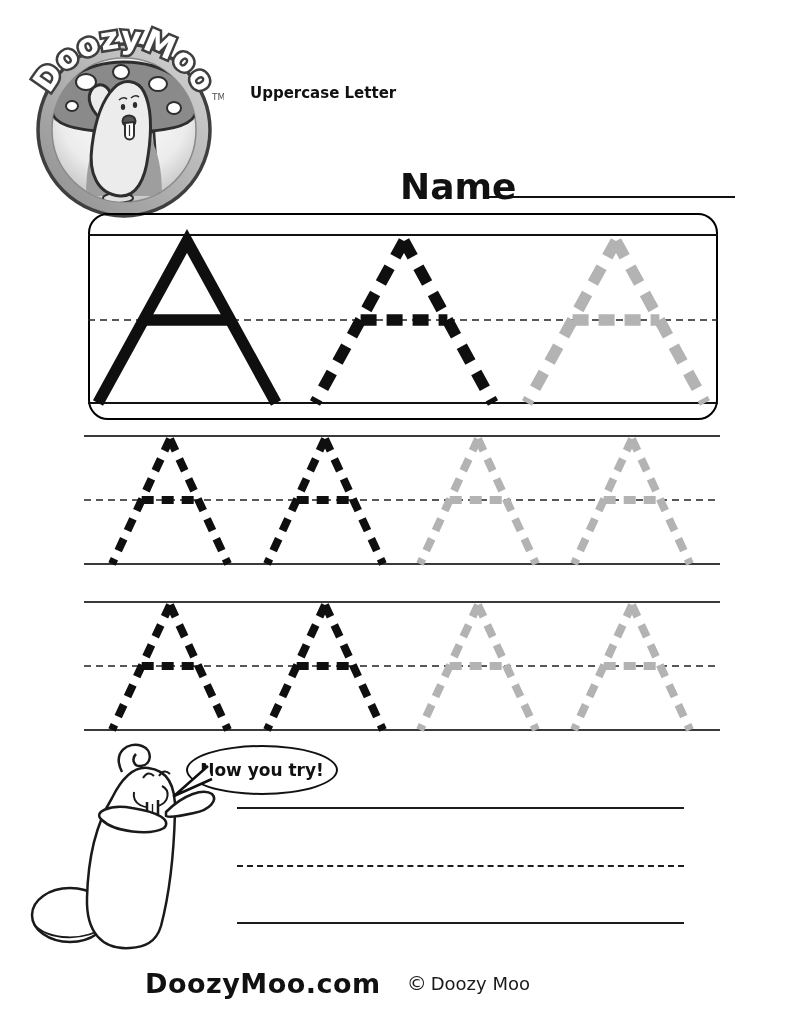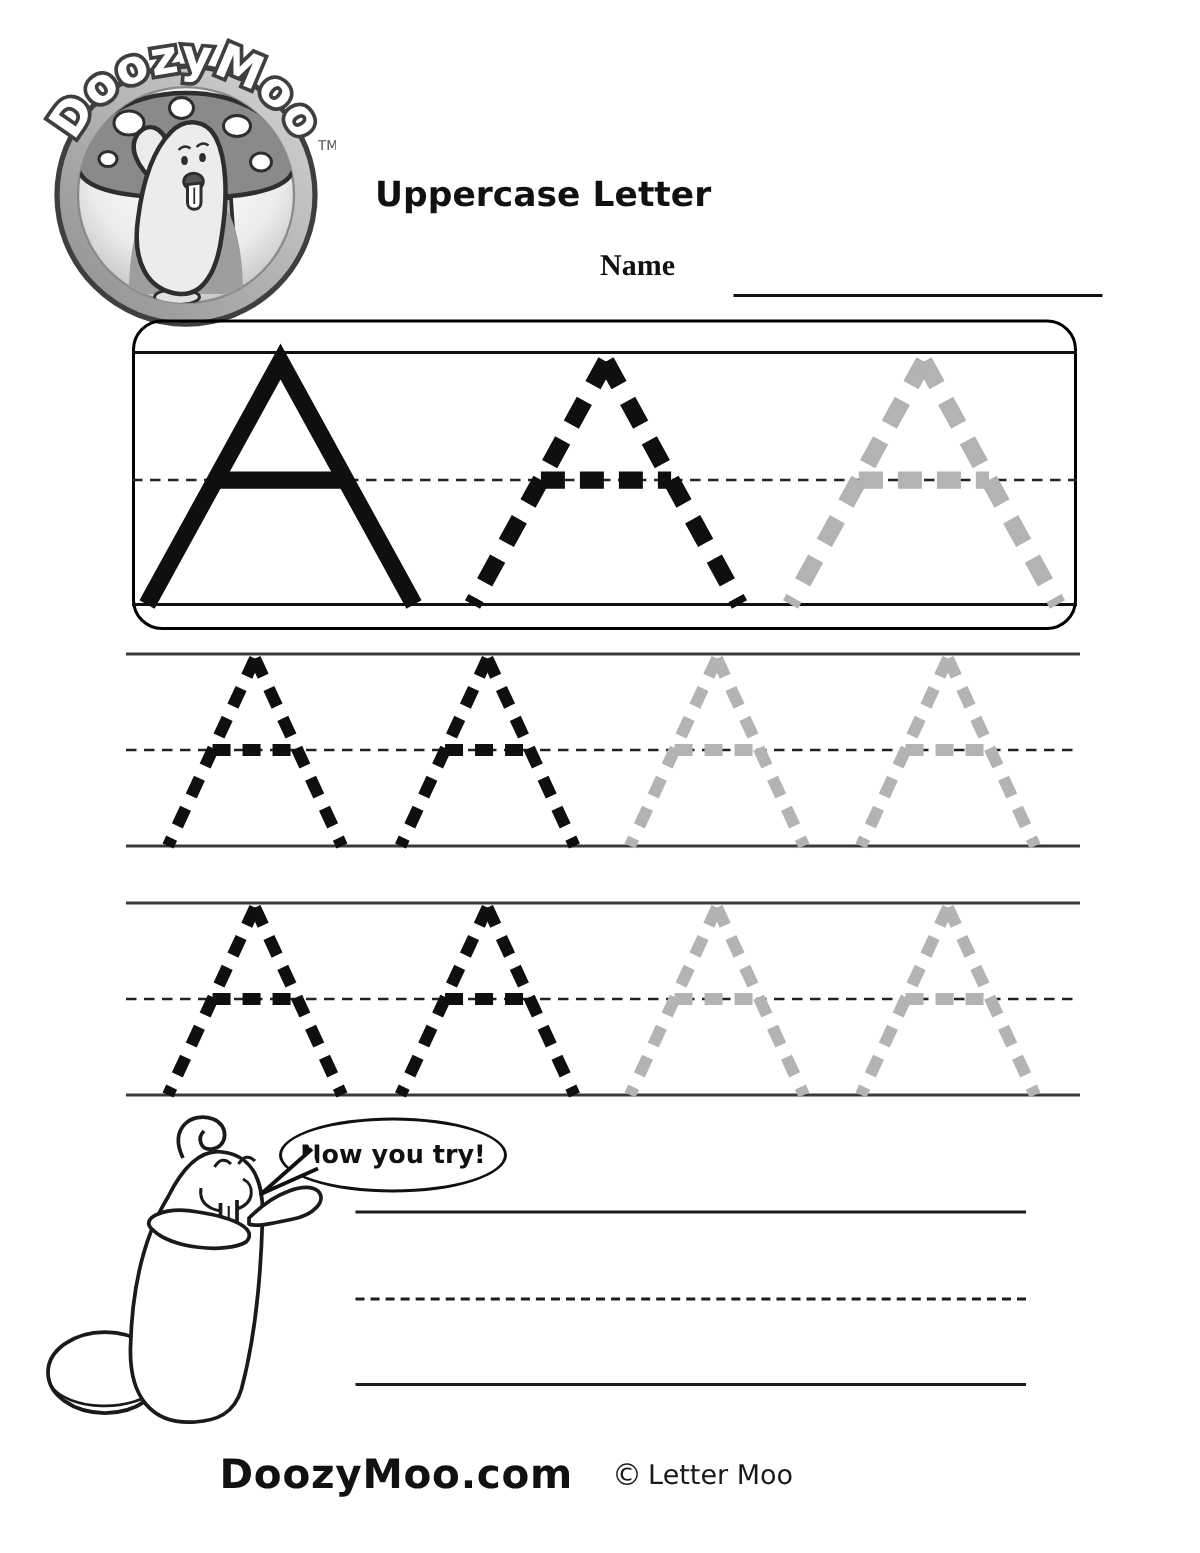--- a/index.html
+++ b/index.html
@@ -3,23 +3,23 @@
 <meta charset="utf-8">
 <style>
   html,body{margin:0;padding:0;background:#fff;}
   #page{
     position:relative;width:800px;height:1035px;background:#ffffff;overflow:hidden;
     font-family:"DejaVu Sans","Liberation Sans",sans-serif;color:#111;
   }
   
   #logo-svg{position:absolute;left:24px;top:22px;width:200px;height:196px;}
   #title1{position:absolute;left:250px;top:48px;font-size:25px;font-weight:700;letter-spacing:.2px;white-space:nowrap;}
-  #title2{position:absolute;left:250px;top:84px;font-size:23px;font-weight:700;margin-top:33px;}
-  
-  #name-label{position:absolute;left:400px;top:166px;font-size:20px;font-weight:700;font-family:Liberation Serif, serif;}
+  #title2{position:absolute;left:250px;top:84px;font-size:15px;font-weight:700;}
+  
+  #name-label{position:absolute;left:400px;top:166px;font-size:36px;font-weight:700;}
   #name-line{position:absolute;left:489px;top:196px;width:246px;border-top:2.5px solid #111;}
   
   #big-box{position:absolute;left:88px;top:213px;width:630px;height:207px;
     border:2.5px solid #000;border-radius:20px;box-sizing:border-box;}
   #big-strip{position:absolute;left:88px;top:213px;width:630px;height:207px;}
   .row-strip{position:absolute;left:84px;width:636px;height:136px;}
   #row-strip-0{top:432px;}
   #row-strip-1{top:598px;}
   
   #worm-svg{position:absolute;left:26px;top:740px;width:195px;height:215px;}
@@ -195,17 +195,17 @@
   <div id="write-lines">
       <div class="write-line solid" style="top: 807px;"></div>
       <div class="write-line dashed" style="top: 865px;"></div>
       <div class="write-line solid" style="top: 922px;"></div>
     </div>
 
   <div id="footer">
     <span id="footer-site">DoozyMoo.com</span>
     <span id="footer-copy">
       <span class="sym">©</span>
-      <span>Letter Moo</span>
+      <span>Doozy Moo</span>
     </span>
   </div>
 
 </div>
 
 </body></html>

